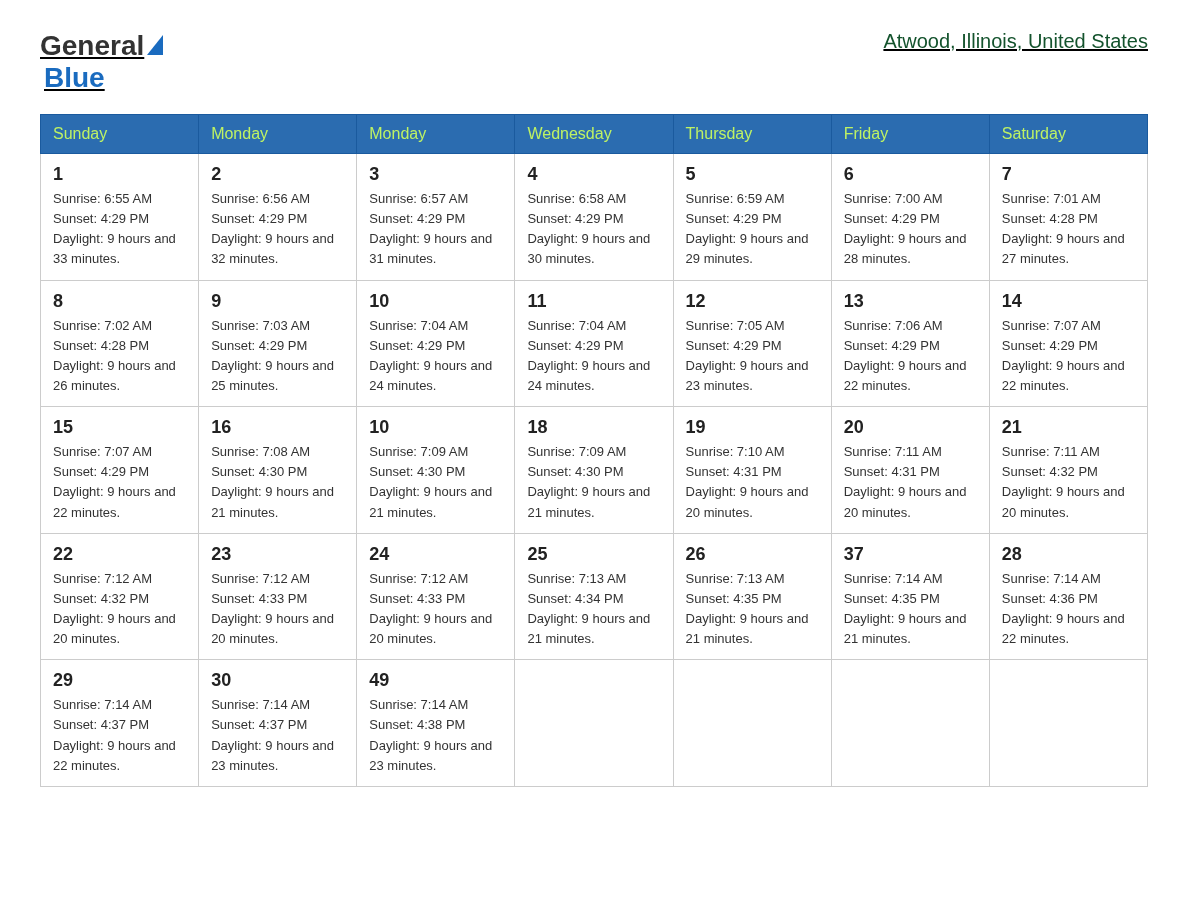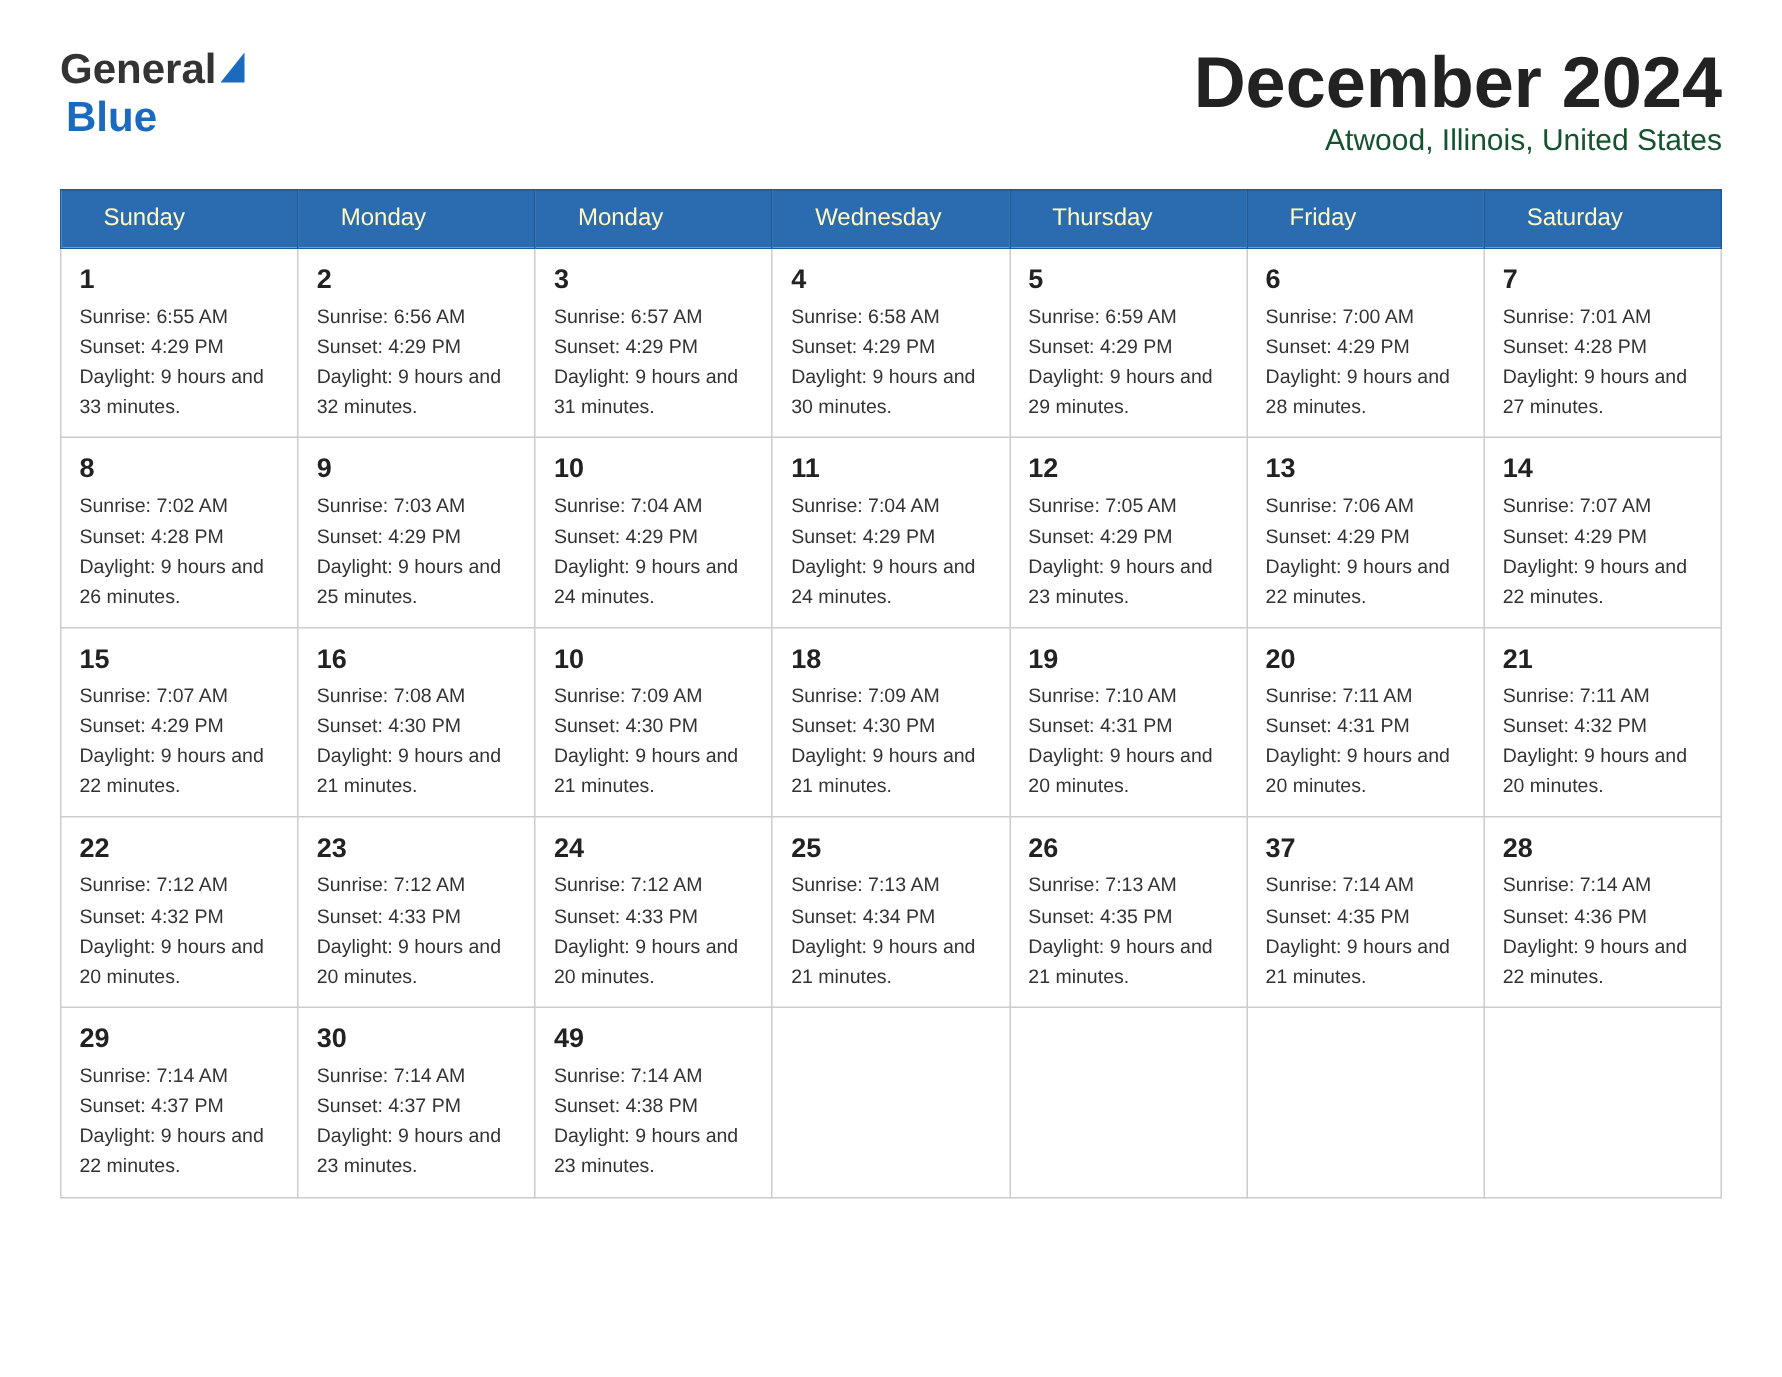--- a/index.html
+++ b/index.html
@@ -8,20 +8,21 @@
       background: #fff;
       padding: 30px 40px;
       width: 1188px;
       min-height: 918px;
     }
     .header-area {
       display: flex;
       justify-content: space-between;
       align-items: flex-start;
       margin-bottom: 20px;
+      text-decoration: underline;
     }
     .title-area {
       text-align: right;
     }
     .month-title {
       font-size: 48px;
       font-weight: bold;
       color: #222;
       line-height: 1.1;
     }
@@ -30,24 +31,24 @@
       color: #14532d;
       margin-top: 0;
     }
     .calendar {
       width: 100%;
       border-collapse: collapse;
       border: 1px solid #aaa;
     }
     .calendar th {
       background-color: #2b6cb0;
-      color: #fef9c3;
+      color: #bef264;
       font-size: 16px;
       font-weight: normal;
-      padding: 10px 28px;
+      padding: 10px 12px;
       text-align: left;
       border: 1px solid #1a5a9e;
       margin-top: 12px;
     }
     .calendar td {
       vertical-align: top;
       padding: 10px 12px;
       border: 1px solid #ccc;
       width: 14.28%;
       min-height: 110px;
@@ -102,21 +103,20 @@
   <div class="logo-wrapper">
     <div class="logo-line1">
       <span style="font-size:28px;font-weight:bold;color:#333;font-family:Arial,sans-serif;">General</span>
       <span class="blue-triangle"></span>
     </div>
     <div class="logo-line2">
       <span style="font-size:28px;font-weight:bold;color:#1a6bbf;font-family:Arial,sans-serif;margin-left:2px;">Blue</span>
     </div>
   </div>
   <div class="title-area">
-    <div class="month-title">December 2024</div>
     <div class="location-title">Atwood, Illinois, United States</div>
   </div>
 </div>
 
 <table class="calendar">
   <thead>
     <tr>
       <th>Sunday</th>
       <th>Monday</th>
       <th>Monday</th>

